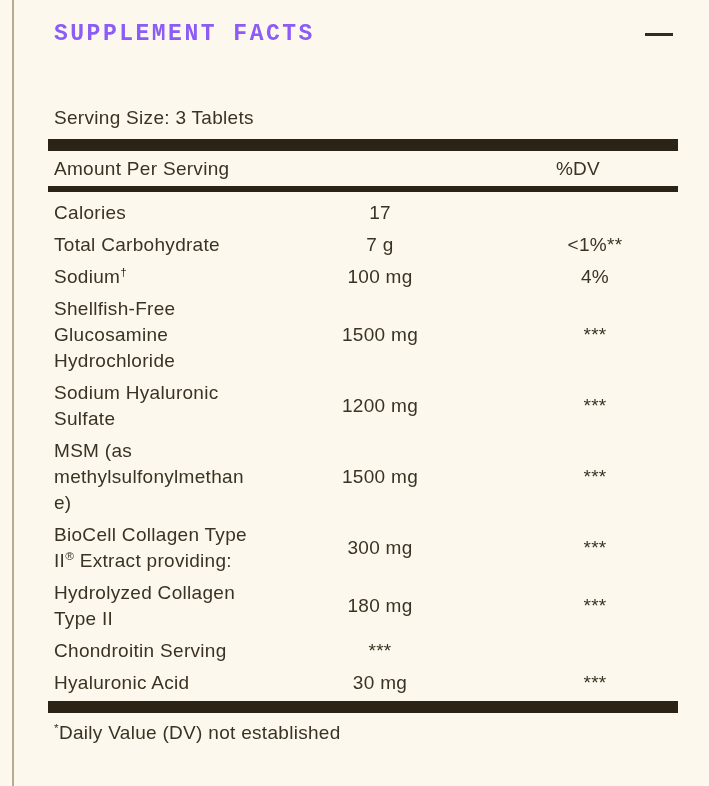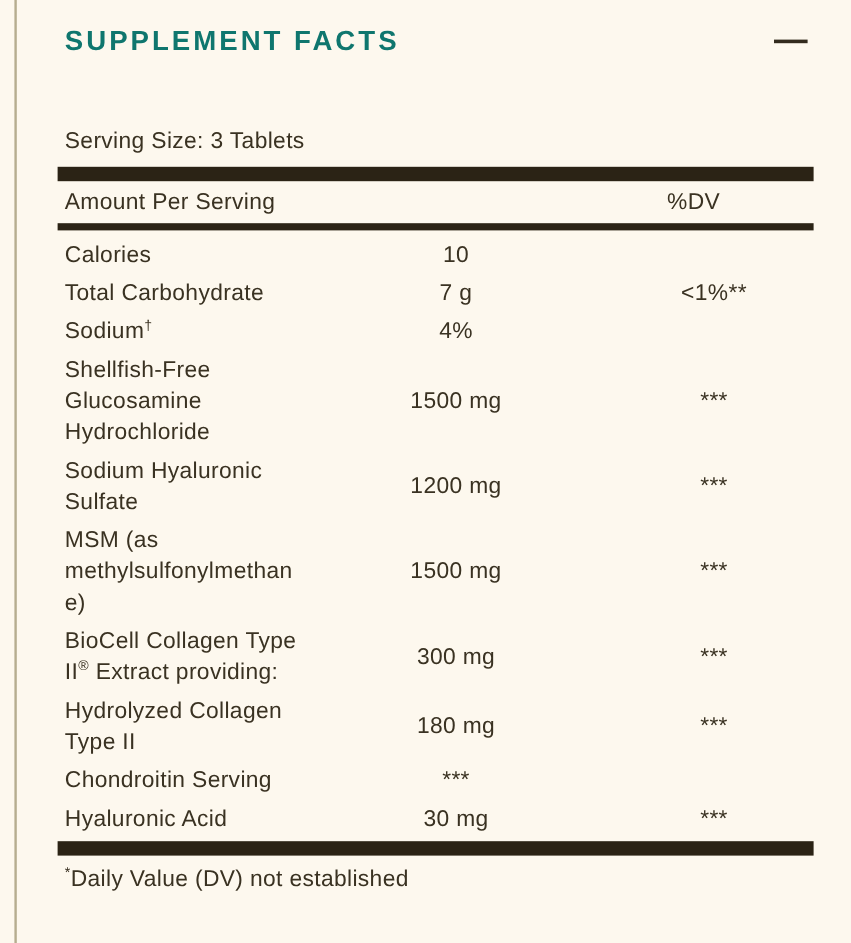--- a/index.html
+++ b/index.html
@@ -35,22 +35,23 @@
     align-items: center;
     padding-top: 21px;
     cursor: pointer;
   }
   .panel-title {
     margin: 0;
     padding-left: 6px;
     font-size: 23px;
     font-weight: 700;
     letter-spacing: 2.5px;
-    color: #0f766e;
+    color: #8b5cf6;
     line-height: 26px;
+    font-family: Liberation Mono, monospace;
   }
   .minus-icon {
     width: 28px;
     height: 3px;
     background: #332B1D;
     margin-right: 5px;
     flex: 0 0 auto;
   }
   .serving {
     margin-top: 58px;
@@ -121,30 +122,31 @@
   <div class="cols-header">
     <span class="amount-head">Amount Per Serving</span>
     <span class="dv-head">%DV</span>
   </div>
 
   <div class="bar thin"></div>
 
   <div class="rows" id="rows">
       <div class="row">
         <div class="label">Calories</div>
-        <div class="amount">10</div>
+        <div class="amount">17</div>
         <div class="dv"></div>
       </div>
       <div class="row">
         <div class="label">Total Carbohydrate</div>
         <div class="amount">7 g</div>
         <div class="dv">&lt;1%**</div>
       </div>
       <div class="row">
         <div class="label">Sodium<sup>†</sup></div>
+        <div class="amount">100 mg</div>
         <div class="dv">4%</div>
       </div>
       <div class="row">
         <div class="label">Shellfish-Free Glucosamine Hydrochloride</div>
         <div class="amount">1500 mg</div>
         <div class="dv">***</div>
       </div>
       <div class="row">
         <div class="label">Sodium Hyaluronic Sulfate</div>
         <div class="amount">1200 mg</div>

